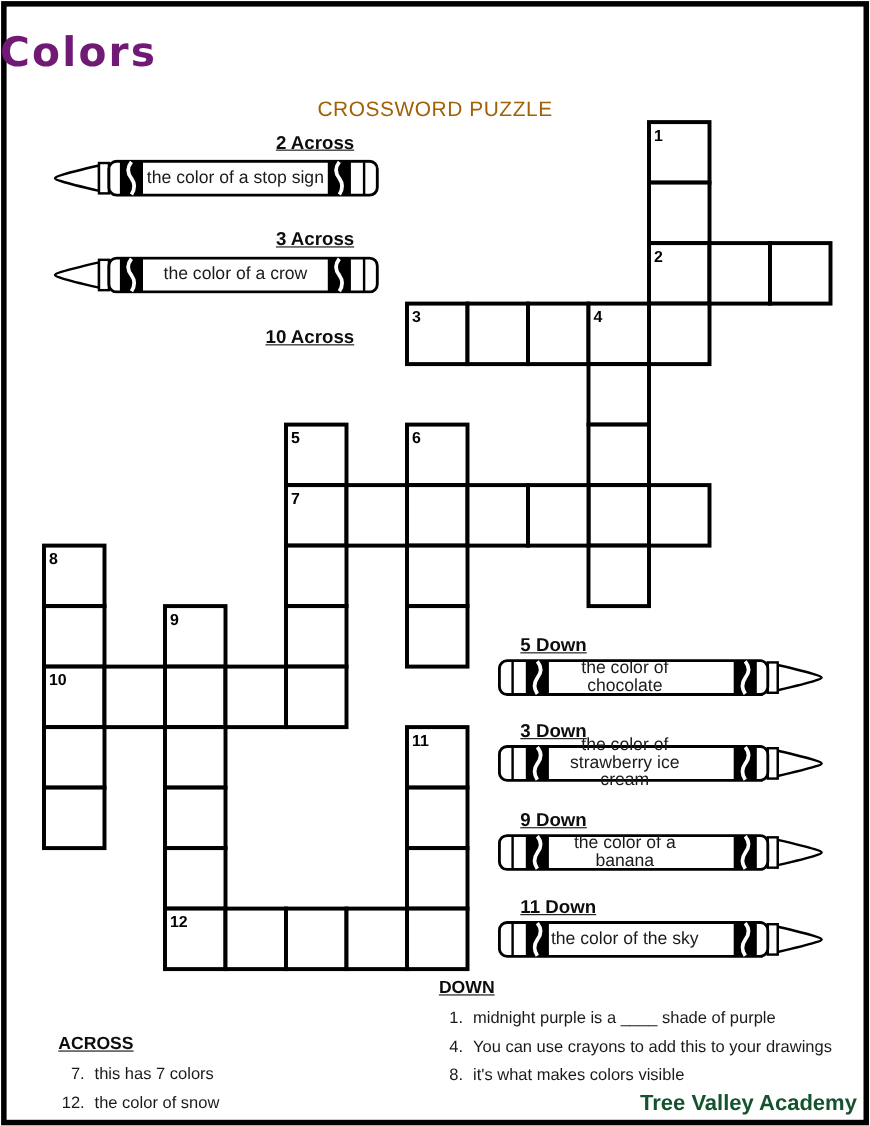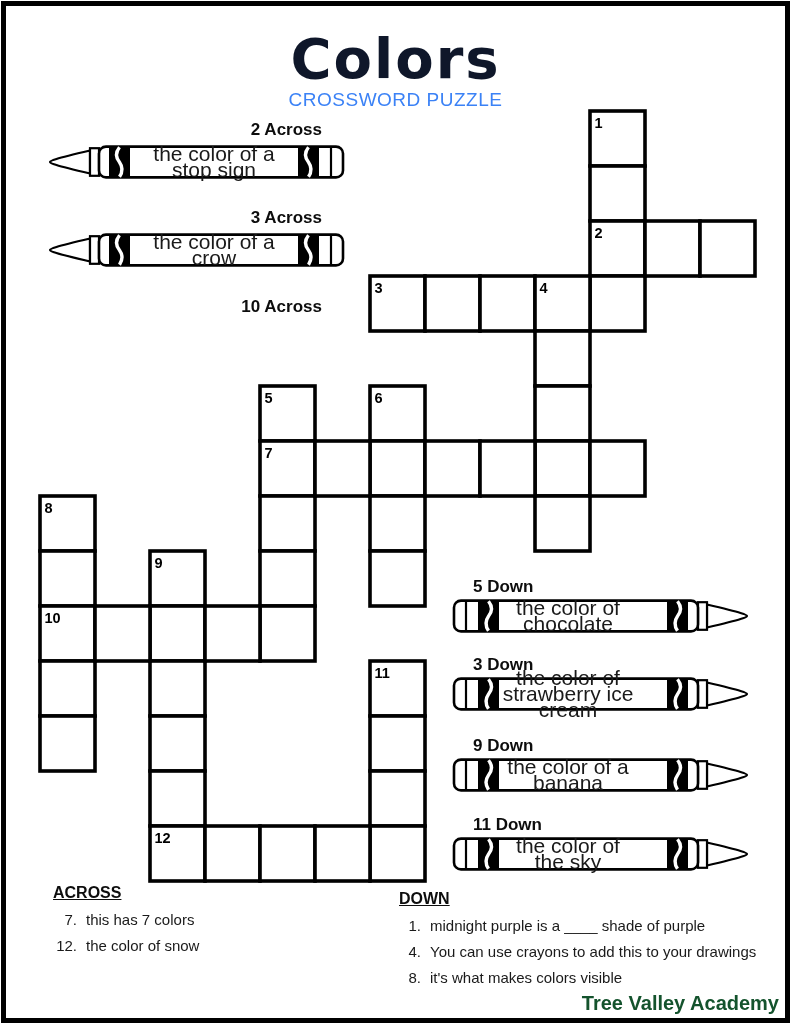--- a/index.html
+++ b/index.html
@@ -4,44 +4,44 @@
 <style>
   html,body{margin:0;padding:0;background:#888;}
   .page{
     position:relative;width:791px;height:1024px;background:#fff;
     font-family:"Liberation Sans","DejaVu Sans",sans-serif;color:#111;
     overflow:hidden;margin:0 auto;
   }
   .frame{position:absolute;inset:1px;border:5px solid #000;pointer-events:none;}
 
   .title{
-    position:absolute;top:26px;left:0;width:100%;text-align:center;
+    position:absolute;top:26px;left:0;width:100%;text-align:left;
     font-family:"DejaVu Sans","Liberation Sans",sans-serif;
-    font-size:56px;font-weight:bold;letter-spacing:2px;color:#0f172a;
+    font-size:37px;font-weight:bold;letter-spacing:2px;color:#701a75;
   }
   .subtitle{
     position:absolute;top:89px;left:0;width:100%;text-align:center;
-    font-size:19px;letter-spacing:0.5px;color:#3b82f6;
+    font-size:19px;letter-spacing:0.5px;color:#a16207;
   }
 
   
   .grid-svg{position:absolute;left:0;top:0;width:791px;height:1024px;}
   .cell{fill:#ffffff;stroke:#000000;stroke-width:3.6;}
   .cellnum{font-family:"Liberation Sans",sans-serif;font-size:14.5px;font-weight:bold;fill:#000;}
 
   
-  .crayon-block{position:absolute;width:298px;}
+  .crayon-block{position:absolute;width:298px;text-decoration:underline;}
   .crayon-label{height:20px;font-size:17px;font-weight:bold;color:#0d0d0d;}
   .crayon-block.left  .crayon-label{text-align:right;padding-right:23px;margin-bottom:5px;box-sizing:border-box;}
   .crayon-block.right .crayon-label{text-align:left;padding-left:21px;margin-bottom:2px;box-sizing:border-box;}
   .crayon{position:relative;width:298px;height:34px;}
   .crayon svg{position:absolute;left:0;top:0;}
   .crayon-text{
     position:absolute;top:0;height:34px;display:flex;align-items:center;justify-content:center;
-    text-align:center;font-size:21px;line-height:16px;color:#1a1a1a;
+    text-align:center;font-size:16px;line-height:16px;color:#1a1a1a;
   }
   .crayon-block.left  .crayon-text{left:84px;width:166px;}
   .crayon-block.right .crayon-text{left:47px;width:138px;}
 
   
   .clue-section{position:absolute;}
   .clue-heading{font-size:16px;font-weight:bold;text-decoration:underline;color:#0d0d0d;}
   .clue-item{display:flex;margin-top:10px;font-size:15px;line-height:16px;color:#1a1a1a;}
   .clue-item .num{width:24px;text-align:right;flex:none;}
   .clue-item .txt{margin-left:9px;}
@@ -194,21 +194,21 @@
   <div class="crayon-block right" style="left:452px;top:815px">
     <div class="crayon-label">11 Down</div>
     <div class="crayon">
       <svg width="298" height="34" viewBox="0 0 298 34">
           <use href="#crayon-shape" xlink:href="#crayon-shape" transform="translate(298,0) scale(-1,1)"></use>
         </svg>
       <div class="crayon-text">the color of the sky</div>
     </div>
   </div>
 
-  <div class="clue-section" style="left:53px;top:884px;width:330px">
+  <div class="clue-section" style="left:53px;top:941px;width:330px">
     <div class="clue-heading">ACROSS</div>
     <div class="clue-item">
       <span class="num">7.</span>
       <span class="txt">this has 7 colors</span>
     </div>
     <div class="clue-item">
       <span class="num">12.</span>
       <span class="txt">the color of snow</span>
     </div>
   </div>

